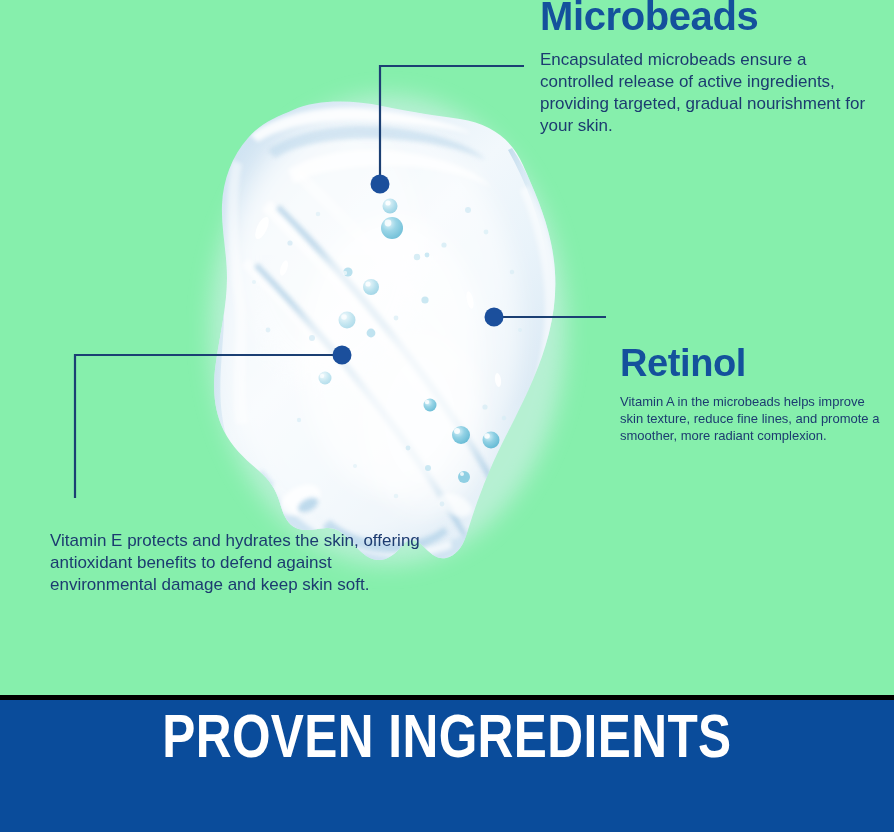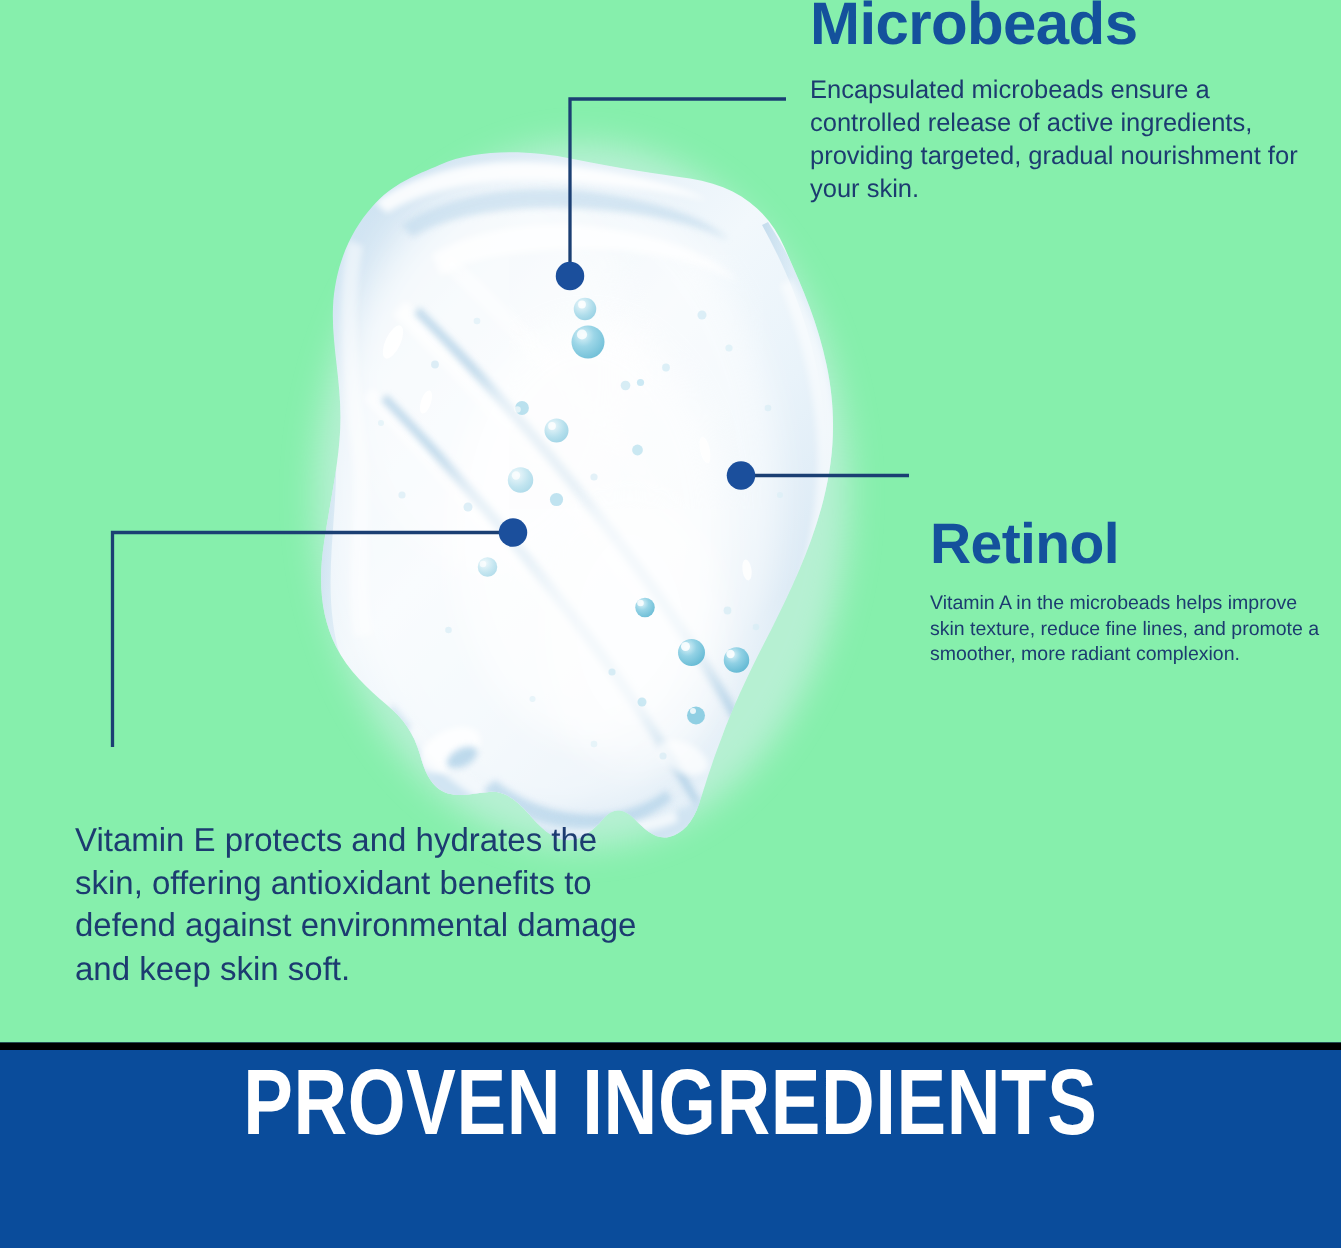--- a/index.html
+++ b/index.html
@@ -77,21 +77,21 @@
   }
   #callout-retinol .callout-title { font-size: 38px; }
   #callout-retinol .callout-body  { font-size: 13px; margin-top: 12px; }
 
   #callout-vitamin-e {
     left: 50px;
     top: 518px;
     width: 380px;
   }
   #callout-vitamin-e .callout-title { font-size: 40px; }
-  #callout-vitamin-e .callout-body  { font-size: 22px; margin-top: 28px; }
+  #callout-vitamin-e .callout-body  { font-size: 17px; margin-top: 12px; }
 
   
   #bottom-banner {
     position: absolute;
     left: 0;
     top: 695px;
     width: 894px;
     height: 175px;
     background: #0a4c9b;
     border-top: 5px solid #000000;

